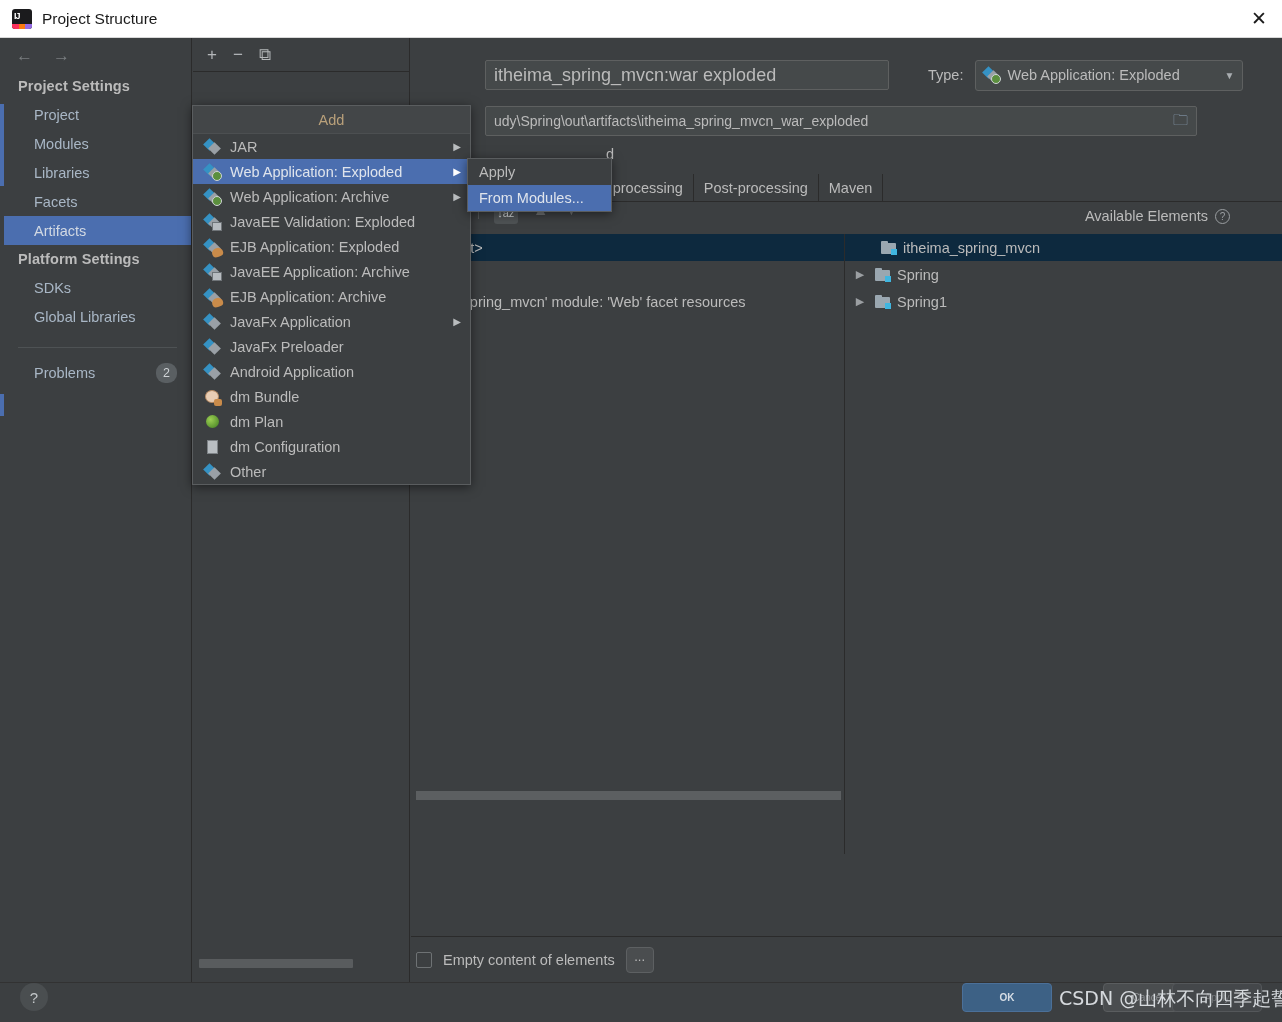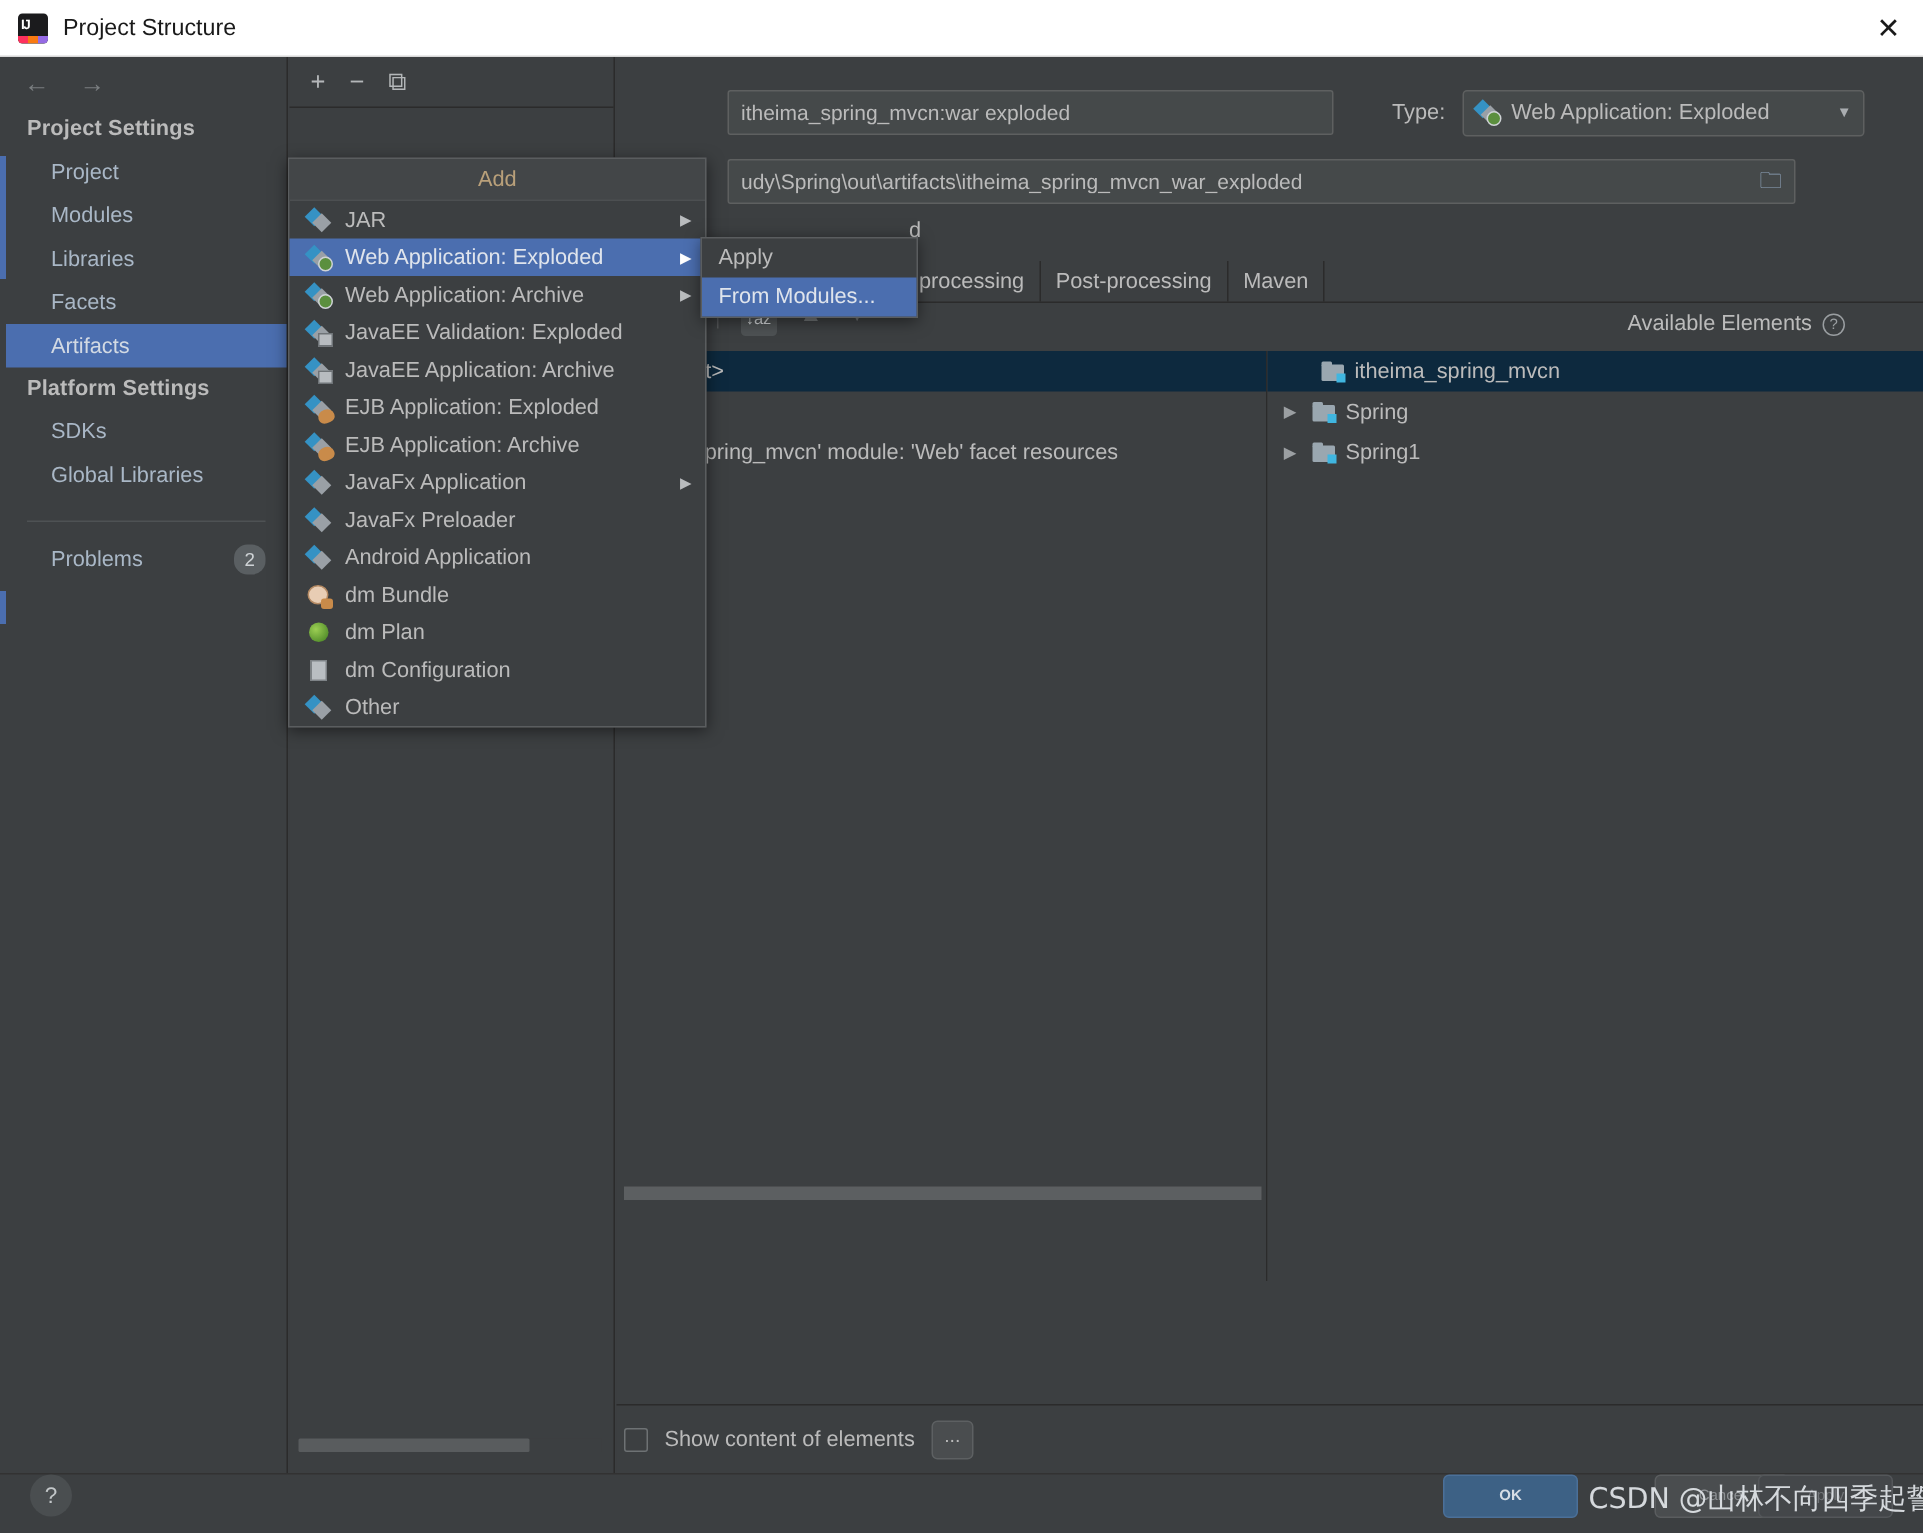--- a/index.html
+++ b/index.html
@@ -92,21 +92,21 @@
   .hscroll-thumb { position:absolute; left:0; top:0; width:154px; height:9px; background:#595c5e; border-radius:1px; }
 
   
   .right-panel {
     position: absolute; left: 411px; top: 0; width: 871px; height: 944px;
     background: #3c3f41;
   }
   .name-row { display:flex; align-items:center; height: 38px; margin-top: 18px; padding-left: 74px; }
   .text-input {
     width: 404px; height: 30px; background: #45494a; border: 1px solid #5e6060;
-    color: #bbbbbb; font-size: 14px; padding: 0 8px; display: flex; align-items: center;
+    color: #bbbbbb; font-size: 18px; padding: 0 8px; display: flex; align-items: center;
     border-radius: 2px;
   }
   .type-label { color:#bbbbbb; font-size:14.5px; margin-left: 39px; }
   .combo {
     margin-left: 12px; width: 268px; height: 31px; background: #45494a;
     border: 1px solid #5e6060; border-radius: 3px;
     display:flex; align-items:center; padding: 0 8px; gap: 7px;
   }
   .combo-text { color: #bbbbbb; font-size: 14.5px; flex: 1; }
   .combo-caret { color: #a9adb0; font-size: 10px; }
@@ -400,21 +400,21 @@
               <span class="fb"></span>
               <span class="badge-sq"></span>
           </span>
           <span class="row-text">Spring1</span>
         </div>
       </div>
     </div>
 
     <div class="cb-row">
       <span class="checkbox"></span>
-      <span class="cb-label">Show content of elements</span>
+      <span class="cb-label">Empty content of elements</span>
       <span class="dots-btn">...</span>
     </div>
   </div>
 
   <div class="add-menu">
     <div class="add-title">Add</div>
 
     <div class="menu-item">
       <span class="mi-icon">
         <span class="d-blue" style="left:0;top:1px;"></span>
@@ -450,32 +450,32 @@
           <span class="d-gray" style="left:5px;top:5px;"></span>
         <span class="ee-box"></span>
       </span>
       <span>JavaEE Validation: Exploded</span>
     </div>
 
     <div class="menu-item">
       <span class="mi-icon">
         <span class="d-blue" style="left:0;top:1px;"></span>
           <span class="d-gray" style="left:5px;top:5px;"></span>
+        <span class="bean"></span>
+      </span>
+      <span>EJB Application: Exploded</span>
+    </div>
+
+    <div class="menu-item">
+      <span class="mi-icon">
+        <span class="d-blue" style="left:0;top:1px;"></span>
+          <span class="d-gray" style="left:5px;top:5px;"></span>
         <span class="ee-box"></span>
       </span>
       <span>JavaEE Application: Archive</span>
-    </div>
-
-    <div class="menu-item">
-      <span class="mi-icon">
-        <span class="d-blue" style="left:0;top:1px;"></span>
-          <span class="d-gray" style="left:5px;top:5px;"></span>
-        <span class="bean"></span>
-      </span>
-      <span>EJB Application: Exploded</span>
     </div>
 
     <div class="menu-item">
       <span class="mi-icon">
         <span class="d-blue" style="left:0;top:1px;"></span>
           <span class="d-gray" style="left:5px;top:5px;"></span>
         <span class="bean"></span>
       </span>
       <span>EJB Application: Archive</span>
     </div>

